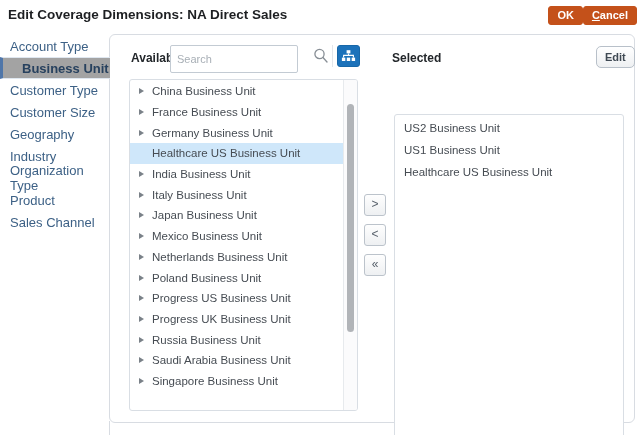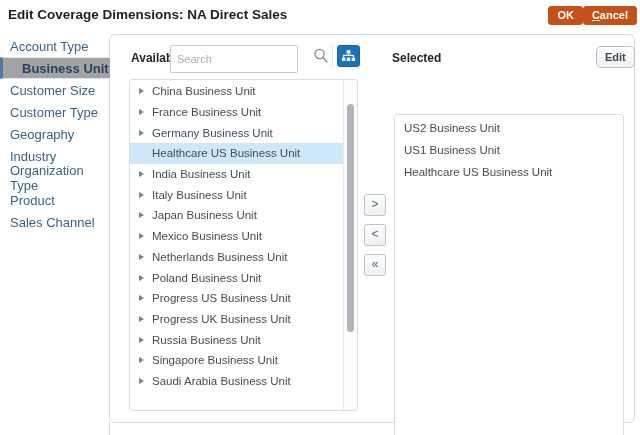--- a/index.html
+++ b/index.html
@@ -89,22 +89,22 @@
 
 <div class="page-title">Edit Coverage Dimensions: NA Direct Sales</div>
 <div class="header-actions">
   <button class="btn-primary">OK</button>
   <button class="btn-primary"><span style="text-decoration: underline;">C</span>ancel</button>
 </div>
 
 <nav class="sidebar">
     <div class="side-item">Account Type</div>
     <div class="side-item selected">Business Unit</div>
+    <div class="side-item">Customer Type</div>
     <div class="side-item">Customer Size</div>
-    <div class="side-item">Customer Type</div>
     <div class="side-item">Geography</div>
     <div class="side-item">Industry</div>
     <div class="side-item">Organization Type</div>
     <div class="side-item">Product</div>
     <div class="side-item">Sales Channel</div>
   </nav>
 
 <div class="panel">
 
   <div class="inner-label available-label">Available</div>
@@ -179,25 +179,25 @@
         <div class="tree-row">
           <span class="arrow exp"></span>
           <span>Progress UK Business Unit</span>
         </div>
         <div class="tree-row">
           <span class="arrow exp"></span>
           <span>Russia Business Unit</span>
         </div>
         <div class="tree-row">
           <span class="arrow exp"></span>
+          <span>Saudi Arabia Business Unit</span>
+        </div>
+        <div class="tree-row">
+          <span class="arrow exp"></span>
           <span>Singapore Business Unit</span>
-        </div>
-        <div class="tree-row">
-          <span class="arrow exp"></span>
-          <span>Saudi Arabia Business Unit</span>
         </div>
       </div>
     <div class="scroll-track">
       <div class="scroll-thumb"></div>
     </div>
   </div>
 
   <div class="shuttle">
     <button class="shuttle-btn">&gt;</button>
     <button class="shuttle-btn">&lt;</button>

